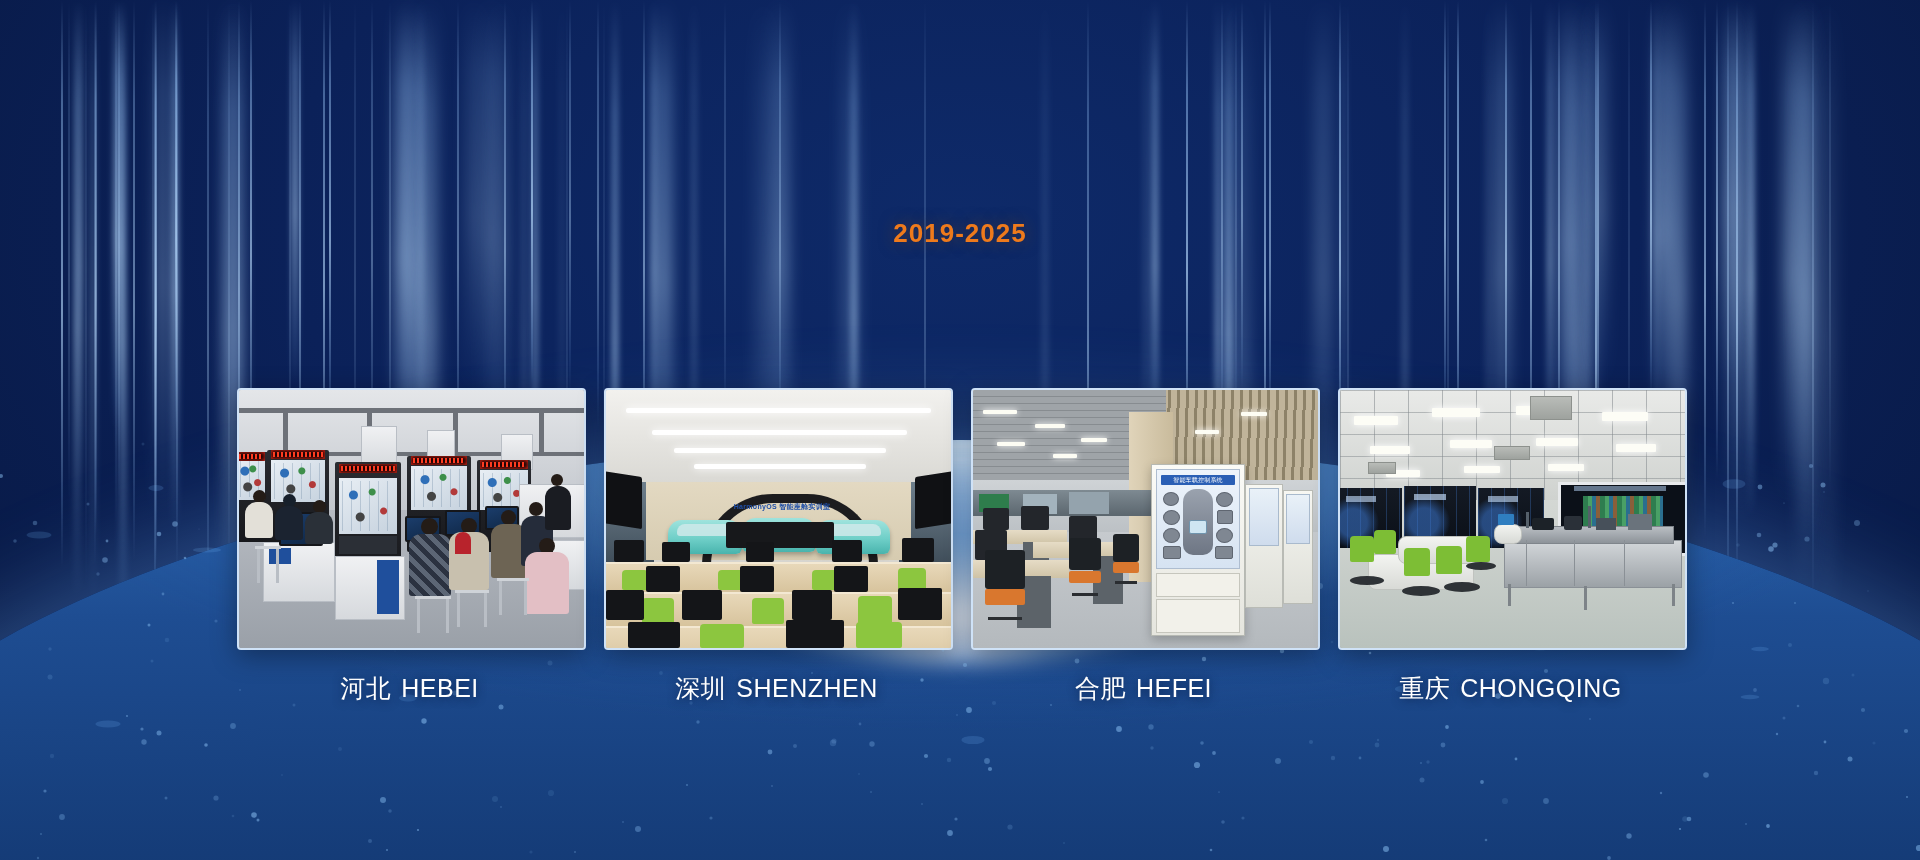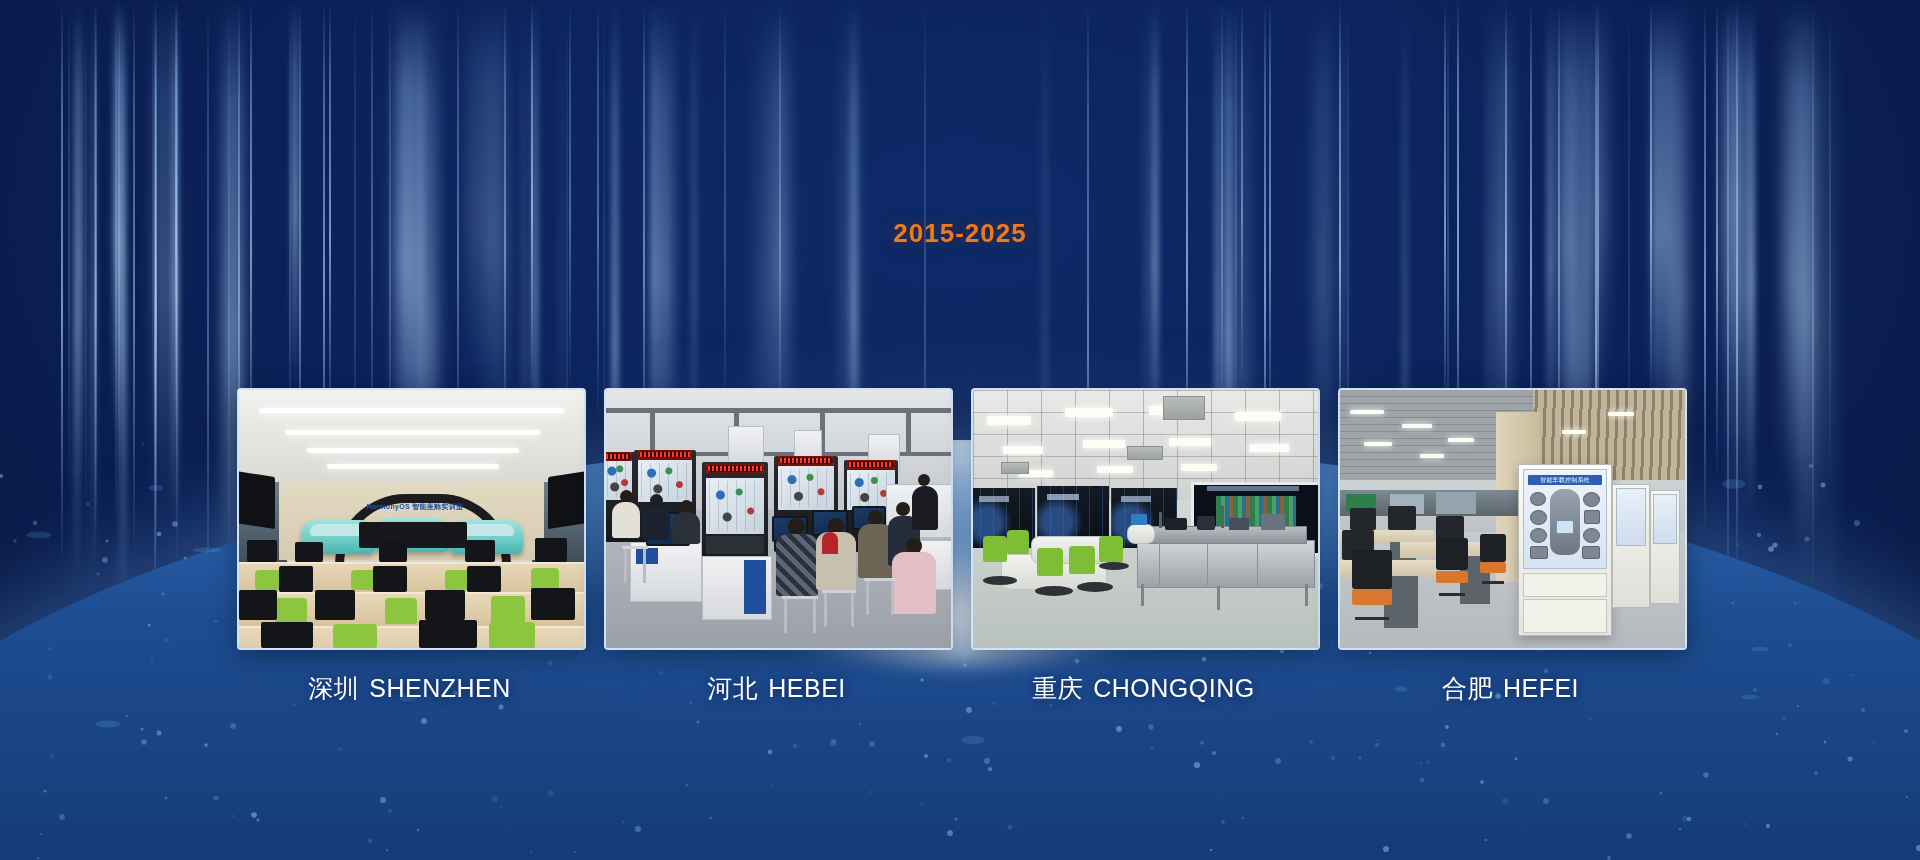--- a/index.html
+++ b/index.html
@@ -585,24 +585,118 @@
       <ellipse cx="1540" cy="206" rx="10.8" ry="4.5" fill="rgba(120,185,255,0.22)"></ellipse>
       <ellipse cx="1521" cy="86" rx="6.9" ry="4.8" fill="rgba(120,185,255,0.22)"></ellipse>
       <ellipse cx="1734" cy="44" rx="11.5" ry="4.8" fill="rgba(120,185,255,0.22)"></ellipse>
       <ellipse cx="1112" cy="56" rx="9.8" ry="3.1" fill="rgba(120,185,255,0.22)"></ellipse>
       <ellipse cx="1062" cy="72" rx="8.7" ry="3.4" fill="rgba(120,185,255,0.22)"></ellipse>
       <ellipse cx="973" cy="300" rx="11.6" ry="4.1" fill="rgba(120,185,255,0.22)"></ellipse>
       <ellipse cx="721" cy="158" rx="7.7" ry="5.0" fill="rgba(120,185,255,0.22)"></ellipse>
     </svg>
 
   <div class="title-wrap">
-    <div class="subtitle">2015-2025</div>
+    <div class="subtitle">2019-2025</div>
   </div>
 
   <div class="gallery">
+
+    <div class="card">
+      <div class="frame">
+        <div class="photo p2">
+          <div class="bgwall"></div>
+          <div class="beam" style="left:0;top:18px;width:345px;height:5px;"></div>
+          <div class="beam" style="left:44px;top:18px;width:5px;height:48px;"></div>
+          <div class="beam" style="left:128px;top:18px;width:5px;height:48px;"></div>
+          <div class="beam" style="left:214px;top:18px;width:5px;height:48px;"></div>
+          <div class="beam" style="left:300px;top:18px;width:5px;height:48px;"></div>
+          <div class="beam" style="left:0;top:62px;width:345px;height:4px;"></div>
+          <div class="cab" style="left:122px;top:36px;width:34px;height:40px;"></div>
+          <div class="cab" style="left:188px;top:40px;width:26px;height:36px;"></div>
+          <div class="cab" style="left:262px;top:44px;width:30px;height:34px;"></div>
+
+          <div class="station" style="left:-4px;top:62px;width:34px;height:90px;"></div>
+          <div class="panel" style="left:-2px;top:68px;width:28px;height:42px;"></div>
+          <div class="led" style="left:-2px;top:62px;width:28px;"></div>
+
+          <div class="station" style="left:28px;top:60px;width:62px;height:96px;"></div>
+          <div class="panel" style="left:32px;top:70px;width:54px;height:42px;"></div>
+          <div class="led" style="left:32px;top:60px;width:54px;"></div>
+
+          <div class="station" style="left:168px;top:66px;width:64px;height:96px;"></div>
+          <div class="panel" style="left:172px;top:76px;width:56px;height:44px;"></div>
+          <div class="led" style="left:172px;top:66px;width:56px;"></div>
+
+          <div class="station" style="left:238px;top:70px;width:54px;height:92px;"></div>
+          <div class="panel" style="left:241px;top:80px;width:48px;height:40px;"></div>
+          <div class="led" style="left:241px;top:70px;width:48px;"></div>
+
+          <div class="station" style="left:96px;top:72px;width:66px;height:118px;"></div>
+          <div class="panel" style="left:100px;top:88px;width:58px;height:56px;"></div>
+          <div class="led" style="left:100px;top:74px;width:58px;"></div>
+          <div class="cabblue" style="left:100px;top:146px;width:58px;height:18px;background:#2b2f36;"></div>
+          <div class="cab" style="left:96px;top:166px;width:68px;height:62px;"></div>
+          <div class="cabblue" style="left:138px;top:170px;width:22px;height:54px;"></div>
+
+          <div class="cab" style="left:24px;top:152px;width:70px;height:58px;"></div>
+          <div class="cabblue" style="left:30px;top:158px;width:22px;height:16px;"></div>
+          <div class="scr" style="left:40px;top:122px;width:40px;height:30px;"></div>
+
+          <div class="scr" style="left:166px;top:126px;width:32px;height:22px;"></div>
+          <div class="scr" style="left:206px;top:120px;width:32px;height:22px;"></div>
+          <div class="scr" style="left:246px;top:116px;width:30px;height:20px;"></div>
+
+          <div class="cab" style="left:280px;top:94px;width:64px;height:52px;"></div>
+          <div class="cab" style="left:300px;top:150px;width:46px;height:48px;"></div>
+
+          <div class="head" style="left:14px;top:100px;width:13px;height:13px;"></div>
+          <div class="stu" style="left:6px;top:112px;width:28px;height:36px;background:#e3e0d8;"></div>
+          <div class="head" style="left:44px;top:104px;width:13px;height:13px;background:#17202b;"></div>
+          <div class="stu" style="left:36px;top:116px;width:28px;height:34px;background:#1b2330;"></div>
+          <div class="head" style="left:74px;top:110px;width:13px;height:13px;"></div>
+          <div class="stu" style="left:66px;top:122px;width:28px;height:32px;background:#2a3038;"></div>
+
+          <div class="head" style="left:182px;top:128px;width:17px;height:17px;"></div>
+          <div class="stu" style="left:170px;top:144px;width:42px;height:62px;
+            background:repeating-linear-gradient(45deg,#2b3240 0 5px,#5c6675 5px 10px);"></div>
+          <div class="head" style="left:222px;top:128px;width:16px;height:16px;"></div>
+          <div class="stu" style="left:210px;top:142px;width:40px;height:58px;background:#c8c0ae;"></div>
+          <div class="stu" style="left:216px;top:142px;width:16px;height:22px;background:#b8232c;border-radius:8px 8px 0 0;"></div>
+
+          <div class="head" style="left:262px;top:120px;width:15px;height:15px;"></div>
+          <div class="stu" style="left:252px;top:134px;width:36px;height:54px;background:#6d6454;"></div>
+          <div class="head" style="left:290px;top:112px;width:14px;height:14px;"></div>
+          <div class="stu" style="left:282px;top:126px;width:32px;height:50px;background:#252c3a;"></div>
+          <div class="head" style="left:312px;top:84px;width:12px;height:12px;"></div>
+          <div class="stu" style="left:306px;top:96px;width:26px;height:44px;background:#1a1c22;"></div>
+          <div class="head" style="left:300px;top:148px;width:16px;height:16px;"></div>
+          <div class="stu" style="left:286px;top:162px;width:44px;height:62px;background:#e3bfc5;"></div>
+
+          <div class="stool" style="left:176px;top:206px;width:36px;">
+              <i style="left:2px;"></i>
+              <i style="right:2px;"></i>
+            </div>
+          <div class="stool" style="left:216px;top:200px;width:34px;">
+              <i style="left:2px;"></i>
+              <i style="right:2px;"></i>
+            </div>
+          <div class="stool" style="left:258px;top:188px;width:32px;">
+              <i style="left:2px;"></i>
+              <i style="right:2px;"></i>
+            </div>
+          <div class="stool" style="left:16px;top:156px;width:26px;">
+              <i style="left:2px;"></i>
+              <i style="right:2px;"></i>
+            </div>
+        </div>
+      </div>
+      <div class="cap">
+        <span>河北</span><span class="en">HEBEI</span>
+      </div>
+    </div>
 
     <div class="card">
       <div class="frame">
         <div class="photo p1">
           <div class="ceil"></div>
           <div class="tube" style="left:20px;top:18px;width:305px;"></div>
           <div class="tube" style="left:46px;top:40px;width:255px;"></div>
           <div class="tube" style="left:68px;top:58px;width:212px;"></div>
           <div class="tube" style="left:88px;top:74px;width:172px;"></div>
           <div class="winL"></div>
@@ -644,179 +738,20 @@
           <div class="chair" style="left:250px;top:232px;width:46px;height:26px;"></div>
         </div>
       </div>
       <div class="cap">
         <span>深圳</span><span class="en">SHENZHEN</span>
       </div>
     </div>
 
     <div class="card">
       <div class="frame">
-        <div class="photo p2">
-          <div class="bgwall"></div>
-          <div class="beam" style="left:0;top:18px;width:345px;height:5px;"></div>
-          <div class="beam" style="left:44px;top:18px;width:5px;height:48px;"></div>
-          <div class="beam" style="left:128px;top:18px;width:5px;height:48px;"></div>
-          <div class="beam" style="left:214px;top:18px;width:5px;height:48px;"></div>
-          <div class="beam" style="left:300px;top:18px;width:5px;height:48px;"></div>
-          <div class="beam" style="left:0;top:62px;width:345px;height:4px;"></div>
-          <div class="cab" style="left:122px;top:36px;width:34px;height:40px;"></div>
-          <div class="cab" style="left:188px;top:40px;width:26px;height:36px;"></div>
-          <div class="cab" style="left:262px;top:44px;width:30px;height:34px;"></div>
-
-          <div class="station" style="left:-4px;top:62px;width:34px;height:90px;"></div>
-          <div class="panel" style="left:-2px;top:68px;width:28px;height:42px;"></div>
-          <div class="led" style="left:-2px;top:62px;width:28px;"></div>
-
-          <div class="station" style="left:28px;top:60px;width:62px;height:96px;"></div>
-          <div class="panel" style="left:32px;top:70px;width:54px;height:42px;"></div>
-          <div class="led" style="left:32px;top:60px;width:54px;"></div>
-
-          <div class="station" style="left:168px;top:66px;width:64px;height:96px;"></div>
-          <div class="panel" style="left:172px;top:76px;width:56px;height:44px;"></div>
-          <div class="led" style="left:172px;top:66px;width:56px;"></div>
-
-          <div class="station" style="left:238px;top:70px;width:54px;height:92px;"></div>
-          <div class="panel" style="left:241px;top:80px;width:48px;height:40px;"></div>
-          <div class="led" style="left:241px;top:70px;width:48px;"></div>
-
-          <div class="station" style="left:96px;top:72px;width:66px;height:118px;"></div>
-          <div class="panel" style="left:100px;top:88px;width:58px;height:56px;"></div>
-          <div class="led" style="left:100px;top:74px;width:58px;"></div>
-          <div class="cabblue" style="left:100px;top:146px;width:58px;height:18px;background:#2b2f36;"></div>
-          <div class="cab" style="left:96px;top:166px;width:68px;height:62px;"></div>
-          <div class="cabblue" style="left:138px;top:170px;width:22px;height:54px;"></div>
-
-          <div class="cab" style="left:24px;top:152px;width:70px;height:58px;"></div>
-          <div class="cabblue" style="left:30px;top:158px;width:22px;height:16px;"></div>
-          <div class="scr" style="left:40px;top:122px;width:40px;height:30px;"></div>
-
-          <div class="scr" style="left:166px;top:126px;width:32px;height:22px;"></div>
-          <div class="scr" style="left:206px;top:120px;width:32px;height:22px;"></div>
-          <div class="scr" style="left:246px;top:116px;width:30px;height:20px;"></div>
-
-          <div class="cab" style="left:280px;top:94px;width:64px;height:52px;"></div>
-          <div class="cab" style="left:300px;top:150px;width:46px;height:48px;"></div>
-
-          <div class="head" style="left:14px;top:100px;width:13px;height:13px;"></div>
-          <div class="stu" style="left:6px;top:112px;width:28px;height:36px;background:#e3e0d8;"></div>
-          <div class="head" style="left:44px;top:104px;width:13px;height:13px;background:#17202b;"></div>
-          <div class="stu" style="left:36px;top:116px;width:28px;height:34px;background:#1b2330;"></div>
-          <div class="head" style="left:74px;top:110px;width:13px;height:13px;"></div>
-          <div class="stu" style="left:66px;top:122px;width:28px;height:32px;background:#2a3038;"></div>
-
-          <div class="head" style="left:182px;top:128px;width:17px;height:17px;"></div>
-          <div class="stu" style="left:170px;top:144px;width:42px;height:62px;
-            background:repeating-linear-gradient(45deg,#2b3240 0 5px,#5c6675 5px 10px);"></div>
-          <div class="head" style="left:222px;top:128px;width:16px;height:16px;"></div>
-          <div class="stu" style="left:210px;top:142px;width:40px;height:58px;background:#c8c0ae;"></div>
-          <div class="stu" style="left:216px;top:142px;width:16px;height:22px;background:#b8232c;border-radius:8px 8px 0 0;"></div>
-
-          <div class="head" style="left:262px;top:120px;width:15px;height:15px;"></div>
-          <div class="stu" style="left:252px;top:134px;width:36px;height:54px;background:#6d6454;"></div>
-          <div class="head" style="left:290px;top:112px;width:14px;height:14px;"></div>
-          <div class="stu" style="left:282px;top:126px;width:32px;height:50px;background:#252c3a;"></div>
-          <div class="head" style="left:312px;top:84px;width:12px;height:12px;"></div>
-          <div class="stu" style="left:306px;top:96px;width:26px;height:44px;background:#1a1c22;"></div>
-          <div class="head" style="left:300px;top:148px;width:16px;height:16px;"></div>
-          <div class="stu" style="left:286px;top:162px;width:44px;height:62px;background:#e3bfc5;"></div>
-
-          <div class="stool" style="left:176px;top:206px;width:36px;">
-              <i style="left:2px;"></i>
-              <i style="right:2px;"></i>
-            </div>
-          <div class="stool" style="left:216px;top:200px;width:34px;">
-              <i style="left:2px;"></i>
-              <i style="right:2px;"></i>
-            </div>
-          <div class="stool" style="left:258px;top:188px;width:32px;">
-              <i style="left:2px;"></i>
-              <i style="right:2px;"></i>
-            </div>
-          <div class="stool" style="left:16px;top:156px;width:26px;">
-              <i style="left:2px;"></i>
-              <i style="right:2px;"></i>
-            </div>
-        </div>
-      </div>
-      <div class="cap">
-        <span>河北</span><span class="en">HEBEI</span>
-      </div>
-    </div>
-
-    <div class="card">
-      <div class="frame">
-        <div class="photo p4">
-          <div class="grid"></div>
-          <div class="pl" style="left:14px;top:26px;width:44px;height:9px;"></div>
-          <div class="pl" style="left:92px;top:18px;width:48px;height:9px;"></div>
-          <div class="pl" style="left:176px;top:16px;width:48px;height:9px;"></div>
-          <div class="pl" style="left:262px;top:22px;width:46px;height:9px;"></div>
-          <div class="pl" style="left:30px;top:56px;width:40px;height:8px;"></div>
-          <div class="pl" style="left:110px;top:50px;width:42px;height:8px;"></div>
-          <div class="pl" style="left:196px;top:48px;width:42px;height:8px;"></div>
-          <div class="pl" style="left:276px;top:54px;width:40px;height:8px;"></div>
-          <div class="pl" style="left:46px;top:80px;width:34px;height:7px;"></div>
-          <div class="pl" style="left:124px;top:76px;width:36px;height:7px;"></div>
-          <div class="pl" style="left:208px;top:74px;width:36px;height:7px;"></div>
-          <div class="ac" style="left:190px;top:6px;width:40px;height:22px;"></div>
-          <div class="ac" style="left:154px;top:56px;width:34px;height:12px;"></div>
-          <div class="ac" style="left:28px;top:72px;width:26px;height:10px;"></div>
-
-          <div class="darkw" style="left:-6px;top:98px;width:68px;height:60px;"></div>
-          <div class="darkw" style="left:64px;top:96px;width:72px;height:62px;"></div>
-          <div class="darkw" style="left:138px;top:98px;width:66px;height:60px;"></div>
-          <div style="position:absolute;left:74px;top:104px;width:32px;height:6px;background:rgba(200,225,255,.65);"></div>
-          <div style="position:absolute;left:148px;top:106px;width:30px;height:6px;background:rgba(200,225,255,.6);"></div>
-          <div style="position:absolute;left:6px;top:106px;width:30px;height:6px;background:rgba(200,225,255,.6);"></div>
-          <div class="bigscr" style="left:218px;top:92px;width:124px;height:68px;">
-              <i></i>
-            </div>
-          <div style="position:absolute;left:234px;top:96px;width:92px;height:5px;background:rgba(190,220,255,.5);"></div>
-
-          <div class="ltable" style="left:28px;top:164px;width:104px;height:34px;"></div>
-          <div class="ltable" style="left:58px;top:146px;width:84px;height:26px;"></div>
-          <div class="gchair" style="left:10px;top:146px;width:24px;height:26px;"></div>
-          <div class="gchair" style="left:34px;top:140px;width:22px;height:24px;"></div>
-          <div class="gchair" style="left:64px;top:158px;width:26px;height:28px;"></div>
-          <div class="gchair" style="left:96px;top:156px;width:26px;height:28px;"></div>
-          <div class="gchair" style="left:126px;top:146px;width:24px;height:26px;"></div>
-          <div class="gbase" style="left:10px;top:186px;width:34px;height:9px;"></div>
-          <div class="gbase" style="left:62px;top:196px;width:38px;height:10px;"></div>
-          <div class="gbase" style="left:104px;top:192px;width:36px;height:10px;"></div>
-          <div class="gbase" style="left:126px;top:172px;width:30px;height:8px;"></div>
-
-          <div class="line" style="left:164px;top:150px;width:176px;height:46px;"></div>
-          <div style="position:absolute;left:172px;top:136px;width:160px;height:16px;background:linear-gradient(180deg,#b9bec3,#8d9399);border:1px solid #7f858b;"></div>
-          <div style="position:absolute;left:192px;top:128px;width:22px;height:12px;background:#1c2228;border-radius:2px;"></div>
-          <div style="position:absolute;left:224px;top:126px;width:18px;height:14px;background:#2a3038;border-radius:2px;"></div>
-          <div style="position:absolute;left:256px;top:128px;width:20px;height:12px;background:#47505a;"></div>
-          <div style="position:absolute;left:288px;top:124px;width:24px;height:16px;background:#6a737c;"></div>
-          <div style="position:absolute;left:186px;top:122px;width:3px;height:16px;background:#55606a;"></div>
-          <div style="position:absolute;left:248px;top:116px;width:3px;height:22px;background:#55606a;"></div>
-          <div class="lineleg" style="left:168px;top:194px;height:22px;"></div>
-          <div class="lineleg" style="left:244px;top:196px;height:24px;"></div>
-          <div class="lineleg" style="left:332px;top:194px;height:22px;"></div>
-          <div style="position:absolute;left:186px;top:150px;width:1px;height:46px;background:#8a9096;"></div>
-          <div style="position:absolute;left:234px;top:150px;width:1px;height:46px;background:#8a9096;"></div>
-          <div style="position:absolute;left:284px;top:150px;width:1px;height:46px;background:#8a9096;"></div>
-          <div class="ltable" style="left:154px;top:134px;width:26px;height:18px;"></div>
-          <div style="position:absolute;left:158px;top:124px;width:16px;height:11px;background:#2f7ec0;border-radius:1px;"></div>
-        </div>
-      </div>
-      <div class="cap">
-        <span>重庆</span><span class="en">CHONGQING</span>
-      </div>
-    </div>
-
-    <div class="card">
-      <div class="frame">
         <div class="photo p3">
           <div class="slat"></div>
           <div class="ceilg"></div>
           <div class="lamp" style="left:10px;top:20px;width:34px;"></div>
           <div class="lamp" style="left:62px;top:34px;width:30px;"></div>
           <div class="lamp" style="left:108px;top:48px;width:26px;"></div>
           <div class="lamp" style="left:24px;top:52px;width:28px;"></div>
           <div class="lamp" style="left:80px;top:64px;width:24px;"></div>
           <div class="lamp" style="left:222px;top:40px;width:24px;"></div>
           <div class="lamp" style="left:268px;top:22px;width:26px;"></div>
@@ -874,14 +809,79 @@
               <i></i>
               <u></u>
             </div>
         </div>
       </div>
       <div class="cap">
         <span>合肥</span><span class="en">HEFEI</span>
       </div>
     </div>
 
+    <div class="card">
+      <div class="frame">
+        <div class="photo p4">
+          <div class="grid"></div>
+          <div class="pl" style="left:14px;top:26px;width:44px;height:9px;"></div>
+          <div class="pl" style="left:92px;top:18px;width:48px;height:9px;"></div>
+          <div class="pl" style="left:176px;top:16px;width:48px;height:9px;"></div>
+          <div class="pl" style="left:262px;top:22px;width:46px;height:9px;"></div>
+          <div class="pl" style="left:30px;top:56px;width:40px;height:8px;"></div>
+          <div class="pl" style="left:110px;top:50px;width:42px;height:8px;"></div>
+          <div class="pl" style="left:196px;top:48px;width:42px;height:8px;"></div>
+          <div class="pl" style="left:276px;top:54px;width:40px;height:8px;"></div>
+          <div class="pl" style="left:46px;top:80px;width:34px;height:7px;"></div>
+          <div class="pl" style="left:124px;top:76px;width:36px;height:7px;"></div>
+          <div class="pl" style="left:208px;top:74px;width:36px;height:7px;"></div>
+          <div class="ac" style="left:190px;top:6px;width:40px;height:22px;"></div>
+          <div class="ac" style="left:154px;top:56px;width:34px;height:12px;"></div>
+          <div class="ac" style="left:28px;top:72px;width:26px;height:10px;"></div>
+
+          <div class="darkw" style="left:-6px;top:98px;width:68px;height:60px;"></div>
+          <div class="darkw" style="left:64px;top:96px;width:72px;height:62px;"></div>
+          <div class="darkw" style="left:138px;top:98px;width:66px;height:60px;"></div>
+          <div style="position:absolute;left:74px;top:104px;width:32px;height:6px;background:rgba(200,225,255,.65);"></div>
+          <div style="position:absolute;left:148px;top:106px;width:30px;height:6px;background:rgba(200,225,255,.6);"></div>
+          <div style="position:absolute;left:6px;top:106px;width:30px;height:6px;background:rgba(200,225,255,.6);"></div>
+          <div class="bigscr" style="left:218px;top:92px;width:124px;height:68px;">
+              <i></i>
+            </div>
+          <div style="position:absolute;left:234px;top:96px;width:92px;height:5px;background:rgba(190,220,255,.5);"></div>
+
+          <div class="ltable" style="left:28px;top:164px;width:104px;height:34px;"></div>
+          <div class="ltable" style="left:58px;top:146px;width:84px;height:26px;"></div>
+          <div class="gchair" style="left:10px;top:146px;width:24px;height:26px;"></div>
+          <div class="gchair" style="left:34px;top:140px;width:22px;height:24px;"></div>
+          <div class="gchair" style="left:64px;top:158px;width:26px;height:28px;"></div>
+          <div class="gchair" style="left:96px;top:156px;width:26px;height:28px;"></div>
+          <div class="gchair" style="left:126px;top:146px;width:24px;height:26px;"></div>
+          <div class="gbase" style="left:10px;top:186px;width:34px;height:9px;"></div>
+          <div class="gbase" style="left:62px;top:196px;width:38px;height:10px;"></div>
+          <div class="gbase" style="left:104px;top:192px;width:36px;height:10px;"></div>
+          <div class="gbase" style="left:126px;top:172px;width:30px;height:8px;"></div>
+
+          <div class="line" style="left:164px;top:150px;width:176px;height:46px;"></div>
+          <div style="position:absolute;left:172px;top:136px;width:160px;height:16px;background:linear-gradient(180deg,#b9bec3,#8d9399);border:1px solid #7f858b;"></div>
+          <div style="position:absolute;left:192px;top:128px;width:22px;height:12px;background:#1c2228;border-radius:2px;"></div>
+          <div style="position:absolute;left:224px;top:126px;width:18px;height:14px;background:#2a3038;border-radius:2px;"></div>
+          <div style="position:absolute;left:256px;top:128px;width:20px;height:12px;background:#47505a;"></div>
+          <div style="position:absolute;left:288px;top:124px;width:24px;height:16px;background:#6a737c;"></div>
+          <div style="position:absolute;left:186px;top:122px;width:3px;height:16px;background:#55606a;"></div>
+          <div style="position:absolute;left:248px;top:116px;width:3px;height:22px;background:#55606a;"></div>
+          <div class="lineleg" style="left:168px;top:194px;height:22px;"></div>
+          <div class="lineleg" style="left:244px;top:196px;height:24px;"></div>
+          <div class="lineleg" style="left:332px;top:194px;height:22px;"></div>
+          <div style="position:absolute;left:186px;top:150px;width:1px;height:46px;background:#8a9096;"></div>
+          <div style="position:absolute;left:234px;top:150px;width:1px;height:46px;background:#8a9096;"></div>
+          <div style="position:absolute;left:284px;top:150px;width:1px;height:46px;background:#8a9096;"></div>
+          <div class="ltable" style="left:154px;top:134px;width:26px;height:18px;"></div>
+          <div style="position:absolute;left:158px;top:124px;width:16px;height:11px;background:#2f7ec0;border-radius:1px;"></div>
+        </div>
+      </div>
+      <div class="cap">
+        <span>重庆</span><span class="en">CHONGQING</span>
+      </div>
+    </div>
+
   </div>
 </div>
 
 </body></html>

